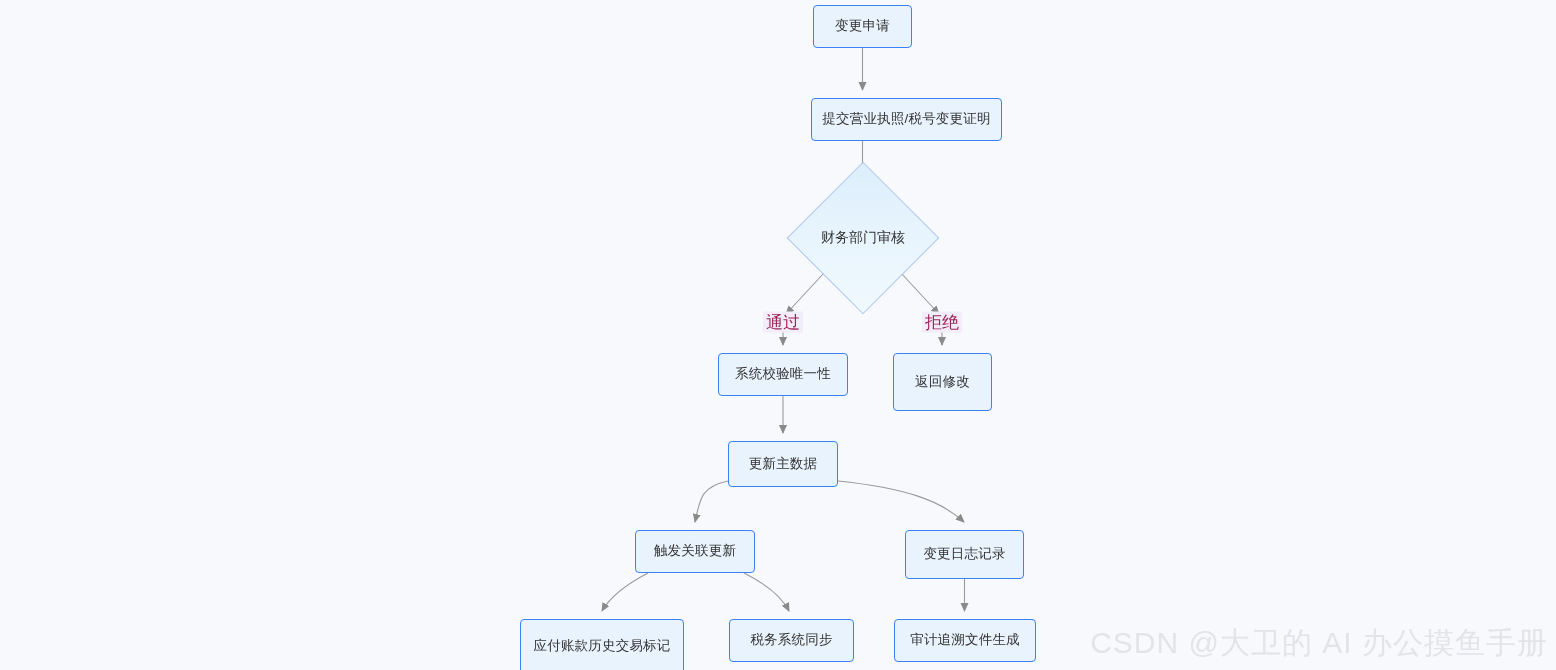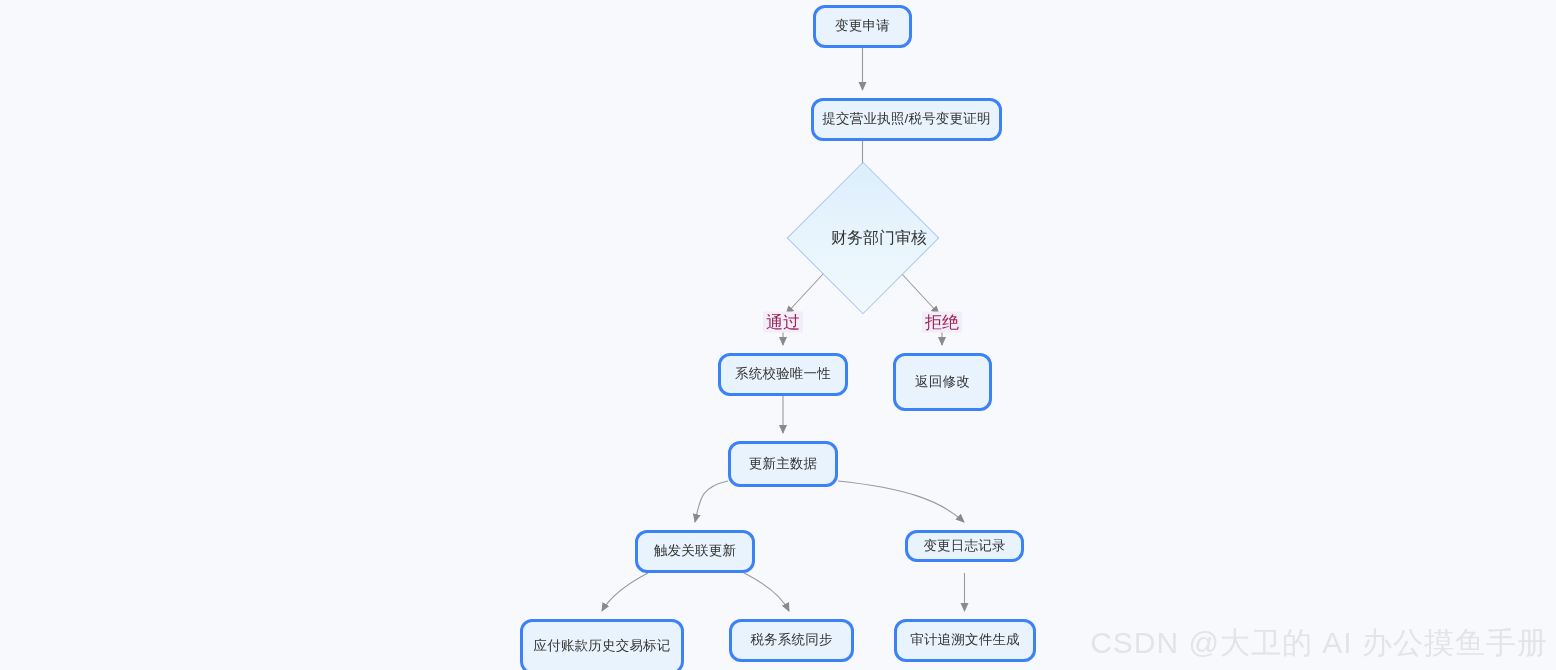--- a/index.html
+++ b/index.html
@@ -23,22 +23,22 @@
     height: 670px;
     pointer-events: none;
   }
   .node {
     position: absolute;
     box-sizing: border-box;
     display: flex;
     align-items: center;
     justify-content: center;
     background: #e9f3fd;
-    border: 3px solid #3b82f6;
-    border-radius: 12px;
+    border: 1px solid #3b82f6;
+    border-radius: 4px;
     color: #333333;
     font-size: 13.5px;
     line-height: 1.2;
     letter-spacing: .2px;
     white-space: nowrap;
   }
   .node-label {
     display: block;
   }
   .decision {
@@ -51,29 +51,29 @@
     top: 0;
     width: 100%;
     height: 100%;
     background: linear-gradient(135deg, #dceefc 0%, #e7f4fd 45%, #f0f9fe 100%);
     border: 1px solid #a8c7f0;
     transform: rotate(45deg);
     box-sizing: border-box;
   }
   .decision .dlabel {
     position: absolute;
-    left: 16px;
+    left: 0;
     top: 0;
     width: 100%;
     height: 100%;
     display: flex;
     align-items: center;
     justify-content: center;
     color: #333333;
-    font-size: 16px;
+    font-size: 14px;
     white-space: nowrap;
   }
   .edge-label {
     position: absolute;
     background: #f3ecf9;
     color: #9c2458;
     font-size: 17px;
     line-height: 1;
     padding: 2px 3px;
     white-space: nowrap;
@@ -139,21 +139,21 @@
   </div>
 
   <div class="node" style="left:728px; top:441px; width:110px; height:46px;">
     <span class="node-label">更新主数据</span>
   </div>
 
   <div class="node" style="left:635px; top:530px; width:120px; height:43px;">
     <span class="node-label">触发关联更新</span>
   </div>
 
-  <div class="node" style="left:905px; top:530px; width:119px; height:32px;">
+  <div class="node" style="left:905px; top:530px; width:119px; height:49px;">
     <span class="node-label">变更日志记录</span>
   </div>
 
   <div class="node" style="left:520px; top:619px; width:164px; height:55px;">
     <span class="node-label">应付账款历史交易标记</span>
   </div>
 
   <div class="node" style="left:729px; top:619px; width:125px; height:43px;">
     <span class="node-label">税务系统同步</span>
   </div>

